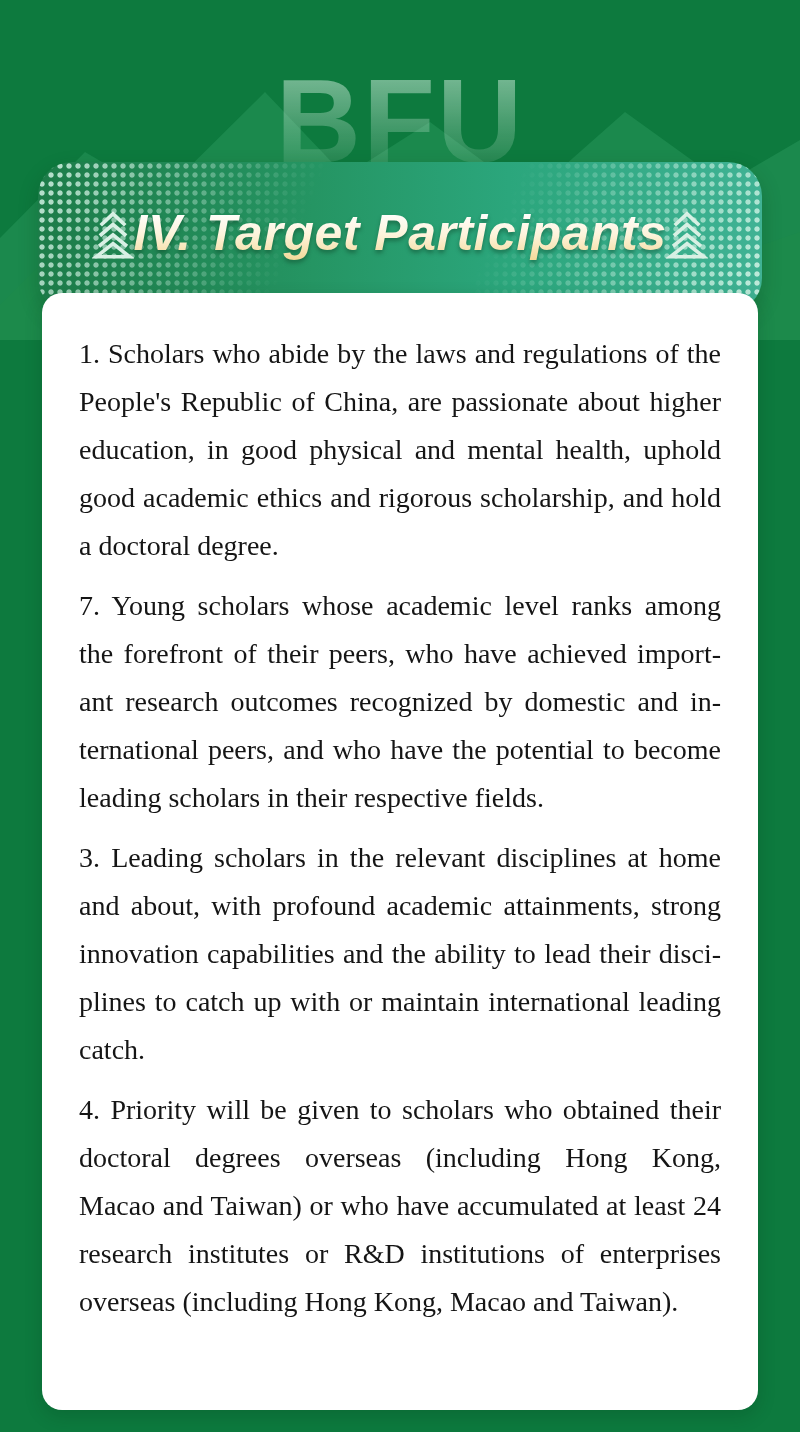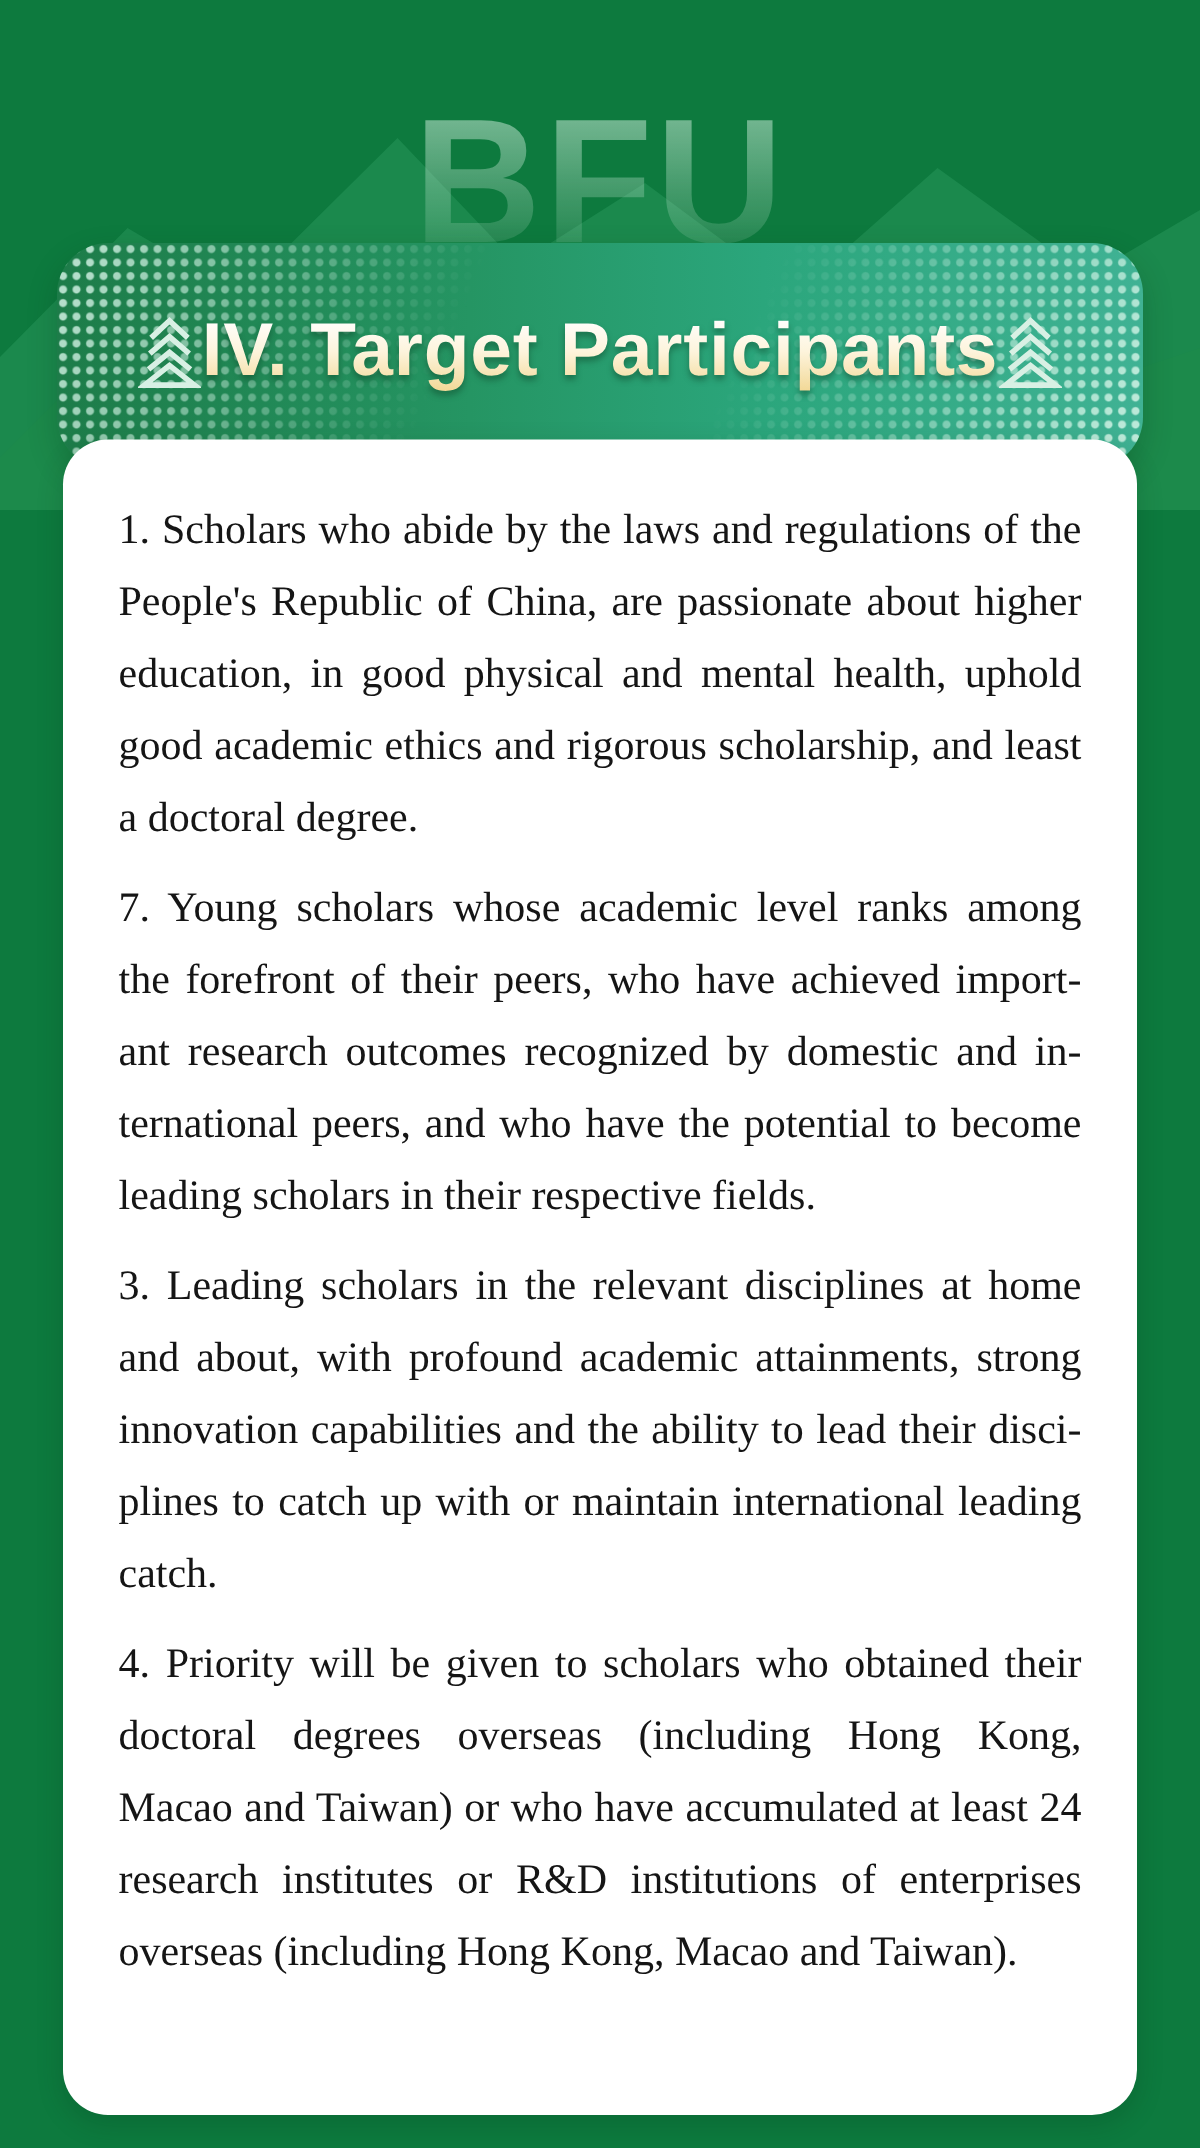--- a/index.html
+++ b/index.html
@@ -25,20 +25,21 @@
 
   
   .banner{
     position:absolute;left:38px;top:162px;width:724px;height:150px;
     border-radius:34px;
     background:linear-gradient(90deg,#1d7c49 0%, #259563 38%, #2ba67c 65%, #40b294 100%);
     box-shadow:0 8px 20px rgba(0,45,22,0.22);
     display:flex;align-items:center;justify-content:center;
     overflow:hidden;
     z-index:2;
+    font-style:italic;
   }
   .dots{
     position:absolute;top:0;bottom:0;
     background-image:radial-gradient(circle at 4px 4px, rgba(216,246,233,0.85) 2.2px, rgba(216,246,233,0) 3.1px);
     background-size:9px 9px;
     pointer-events:none;
   }
   .dots-left{
     left:0;width:46%;
     -webkit-mask-image:linear-gradient(112deg, rgba(0,0,0,0.95) 6%, rgba(0,0,0,0) 74%);
@@ -59,21 +60,21 @@
     position:relative;z-index:3;
     padding-bottom:8px;
   }
   .tree{position:relative;z-index:3;display:inline-flex;margin-bottom:6px;}
   .tree svg{display:block;}
 
   
   .card{
     position:absolute;left:42px;top:293px;width:716px;height:1117px;
     box-sizing:border-box;
-    background:#ffffff;border-radius:30px;
+    background:#ffffff;border-radius:20px;
     padding:37px 37px;
     box-shadow:0 6px 18px rgba(0,45,22,0.20);
     z-index:4;
   }
   .para{margin:0 0 12px 0;}
   .para:last-child{margin-bottom:0;}
   .line{
     font-family:"Liberation Serif","DejaVu Serif",serif;
     font-size:28px;color:#151515;
     height:48px;line-height:48px;
@@ -124,21 +125,21 @@
       </svg>
     </span>
   </div>
 
   <div class="card">
     <div id="paragraphs">
         <div class="para">
           <div class="line">1. Scholars who abide by the laws and regulations of the</div>
           <div class="line">People's Republic of China, are passionate about higher</div>
           <div class="line">education, in good physical and mental health, uphold</div>
-          <div class="line">good academic ethics and rigorous scholarship, and least</div>
+          <div class="line">good academic ethics and rigorous scholarship, and hold</div>
           <div class="line last">a doctoral degree.</div>
         </div>
         <div class="para">
           <div class="line">7. Young scholars whose academic level ranks among</div>
           <div class="line">the forefront of their peers, who have achieved import-</div>
           <div class="line">ant research outcomes recognized by domestic and in-</div>
           <div class="line">ternational peers, and who have the potential to become</div>
           <div class="line last">leading scholars in their respective fields.</div>
         </div>
         <div class="para">

